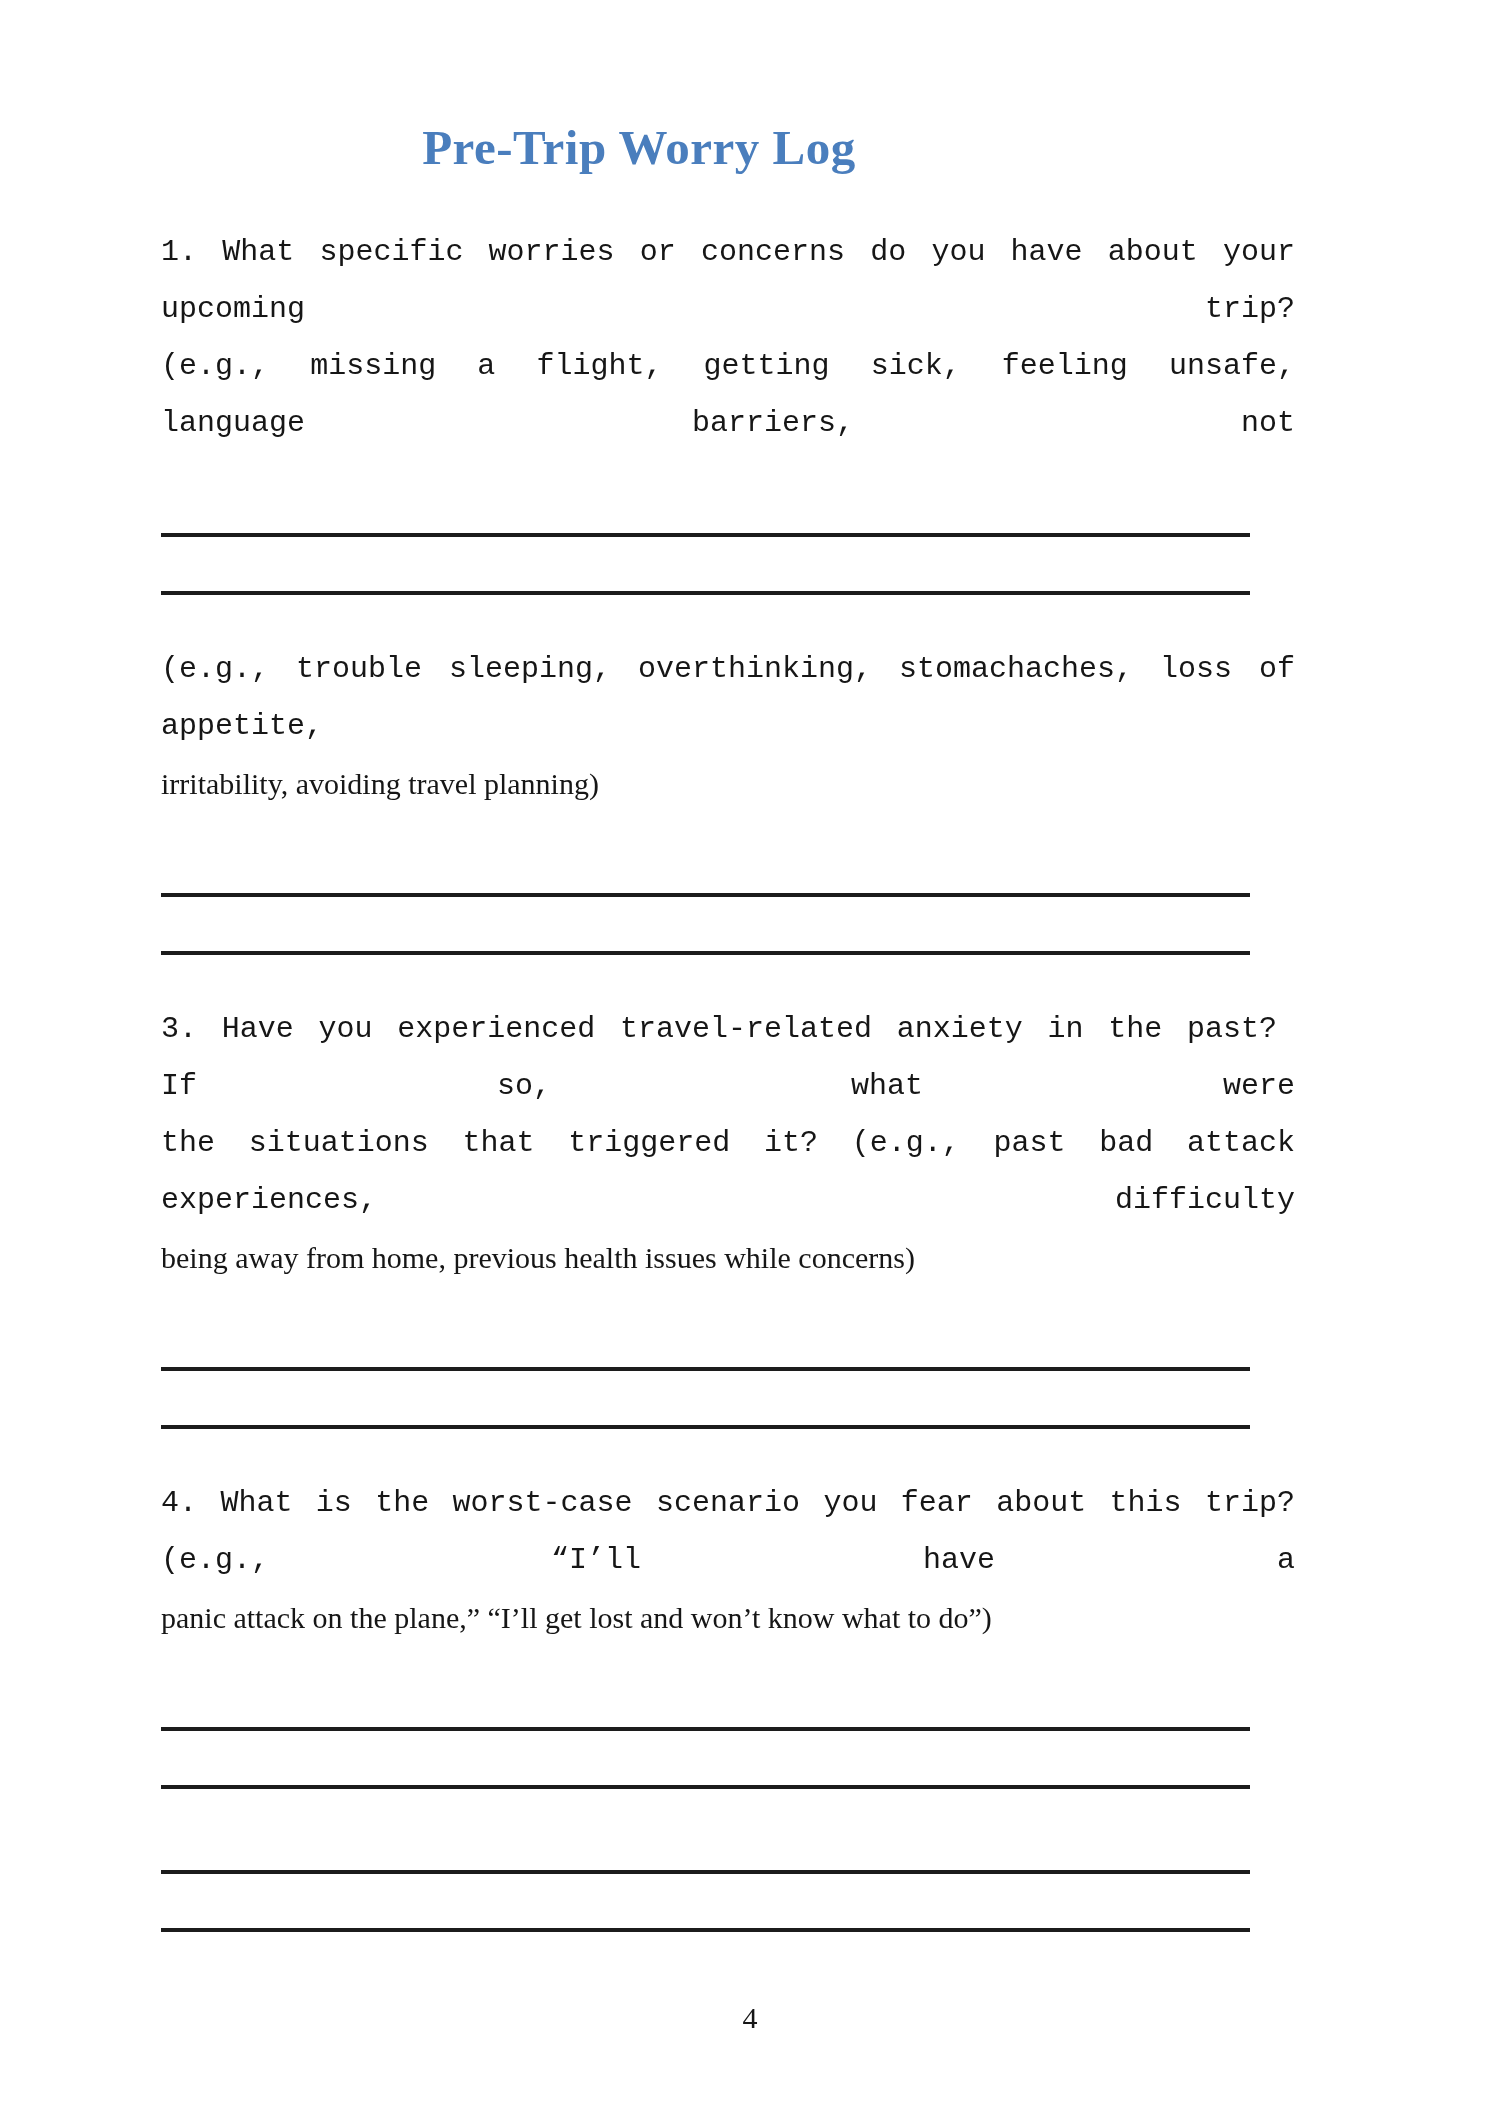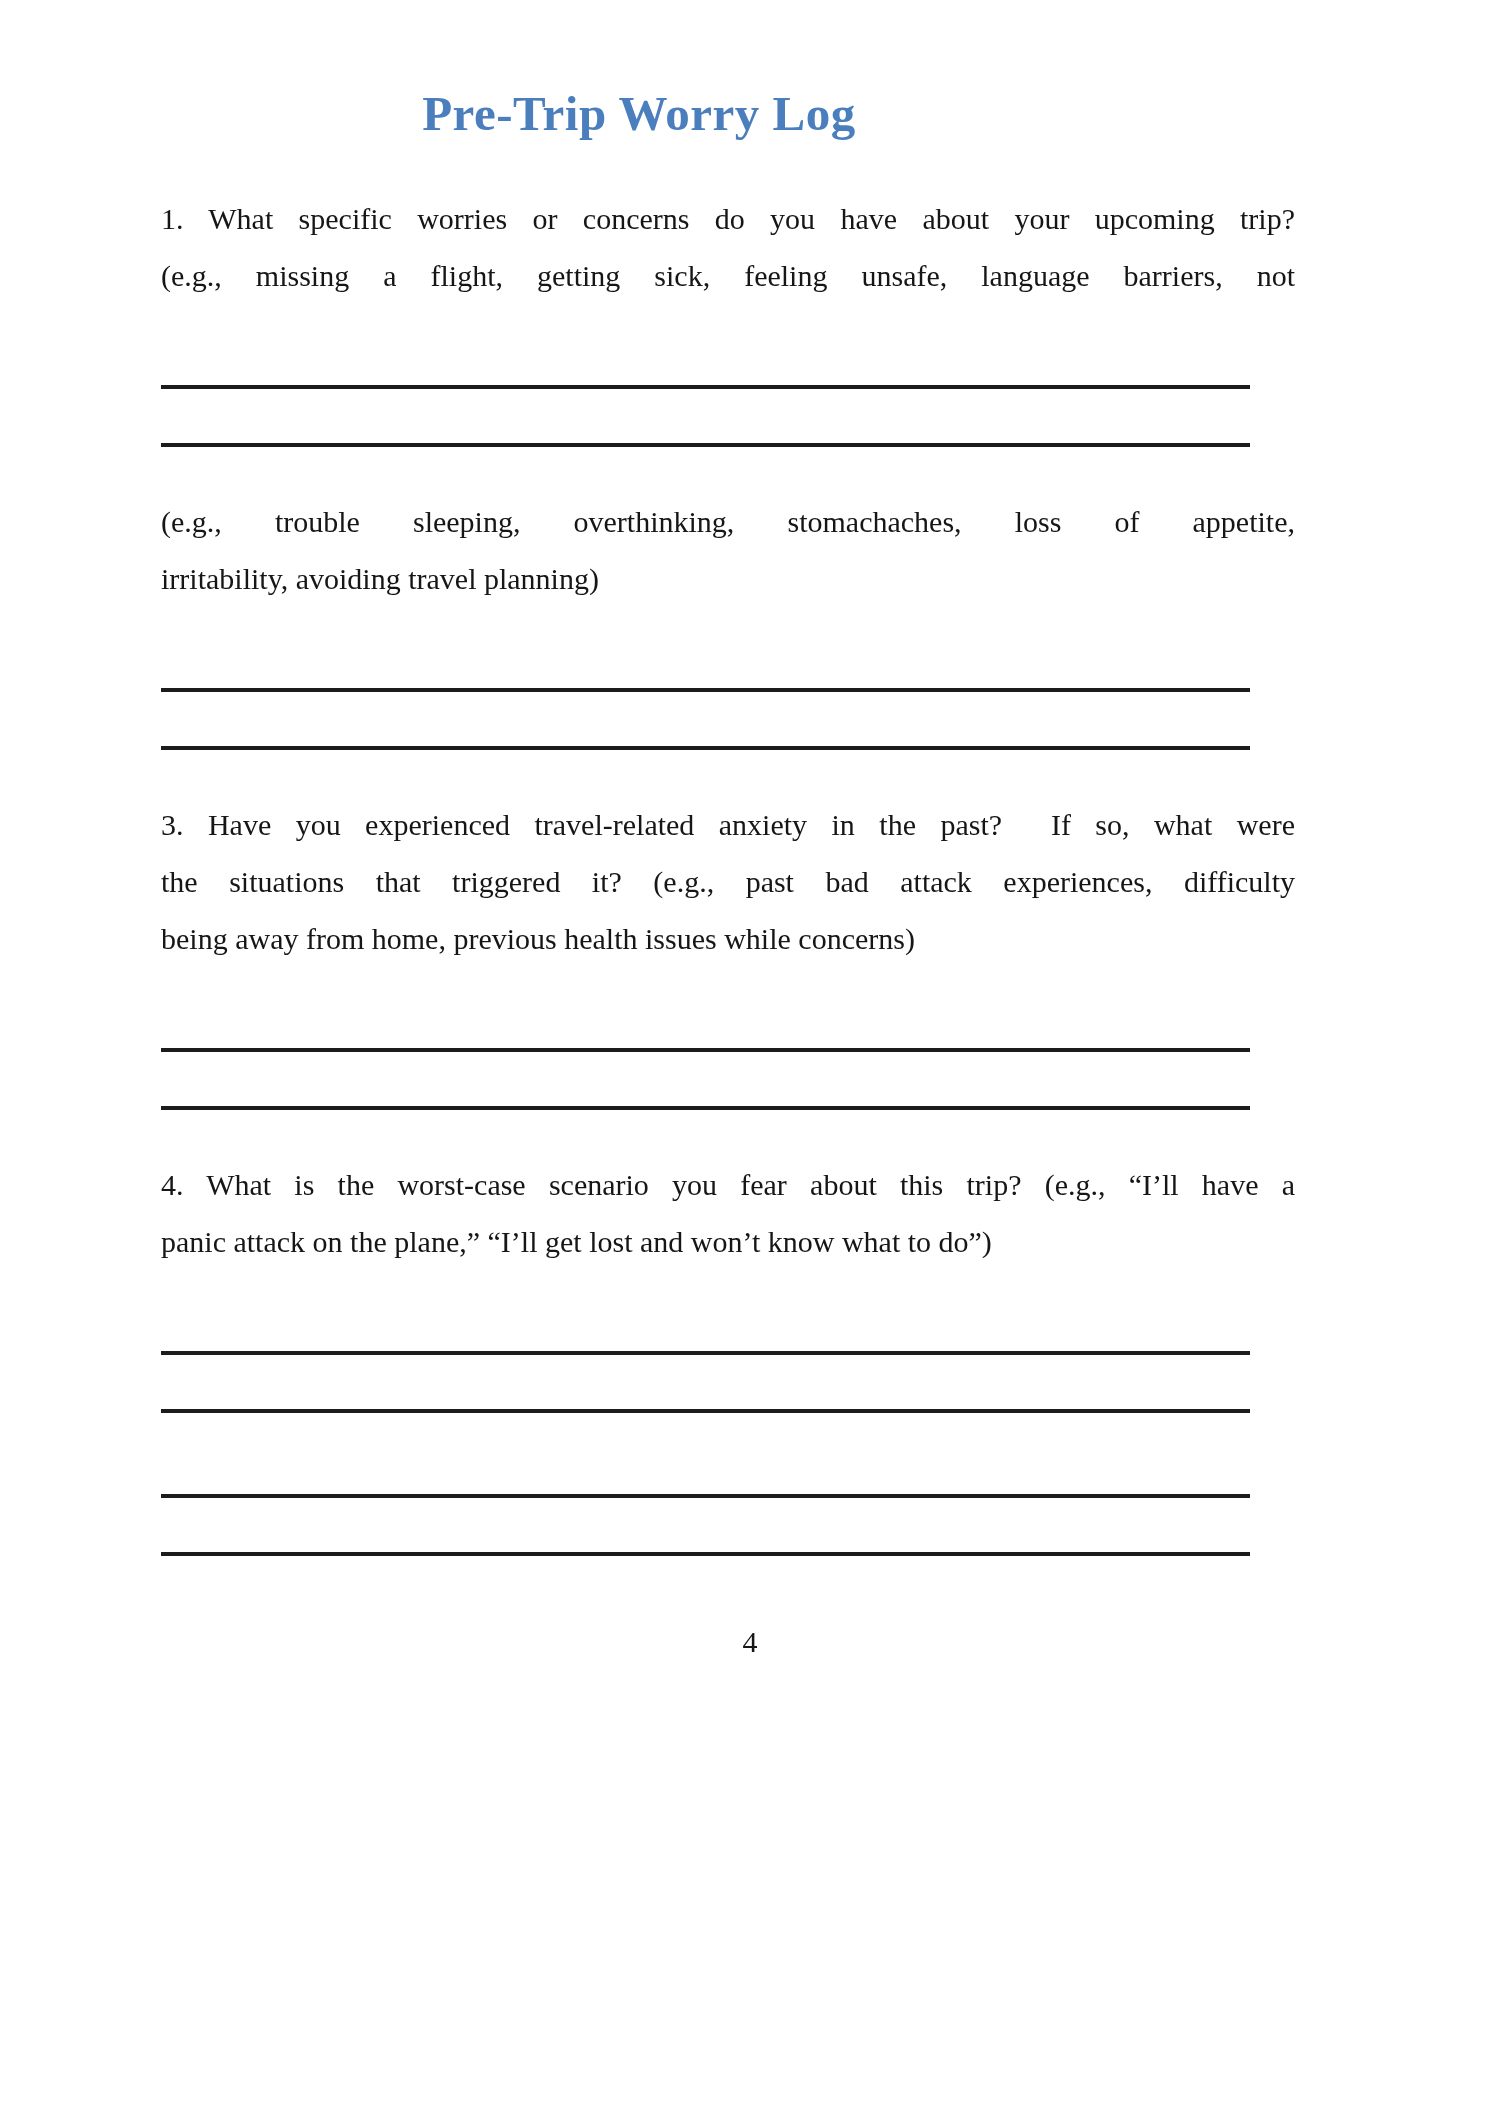--- a/index.html
+++ b/index.html
@@ -15,21 +15,21 @@
     overflow: hidden;
   }
   .page {
     width: 1500px;
     height: 2121px;
     background: #ffffff;
     position: relative;
   }
   .doc-title {
     margin: 0;
-    padding-top: 84px;
+    padding-top: 118px;
     width: 1278px;
     text-align: center;
     font-size: 49px;
     line-height: 60px;
     font-weight: 700;
     letter-spacing: 0.5px;
   }
   .content {
     margin-left: 161px;
     width: 1134px;
@@ -39,20 +39,21 @@
   }
   .qline {
     font-size: 30px;
     line-height: 57px;
     white-space: normal;
     text-align: left;
   }
   .qline.stretch {
     text-align: justify;
     text-align-last: justify;
+    font-family: Liberation Mono, monospace;
   }
   .answer-line {
     width: 1089px;
     height: 4px;
     background: #1c1c1c;
     margin-top: 54px;
   }
   .answer-line.first {
     margin-top: 81px;
   }

